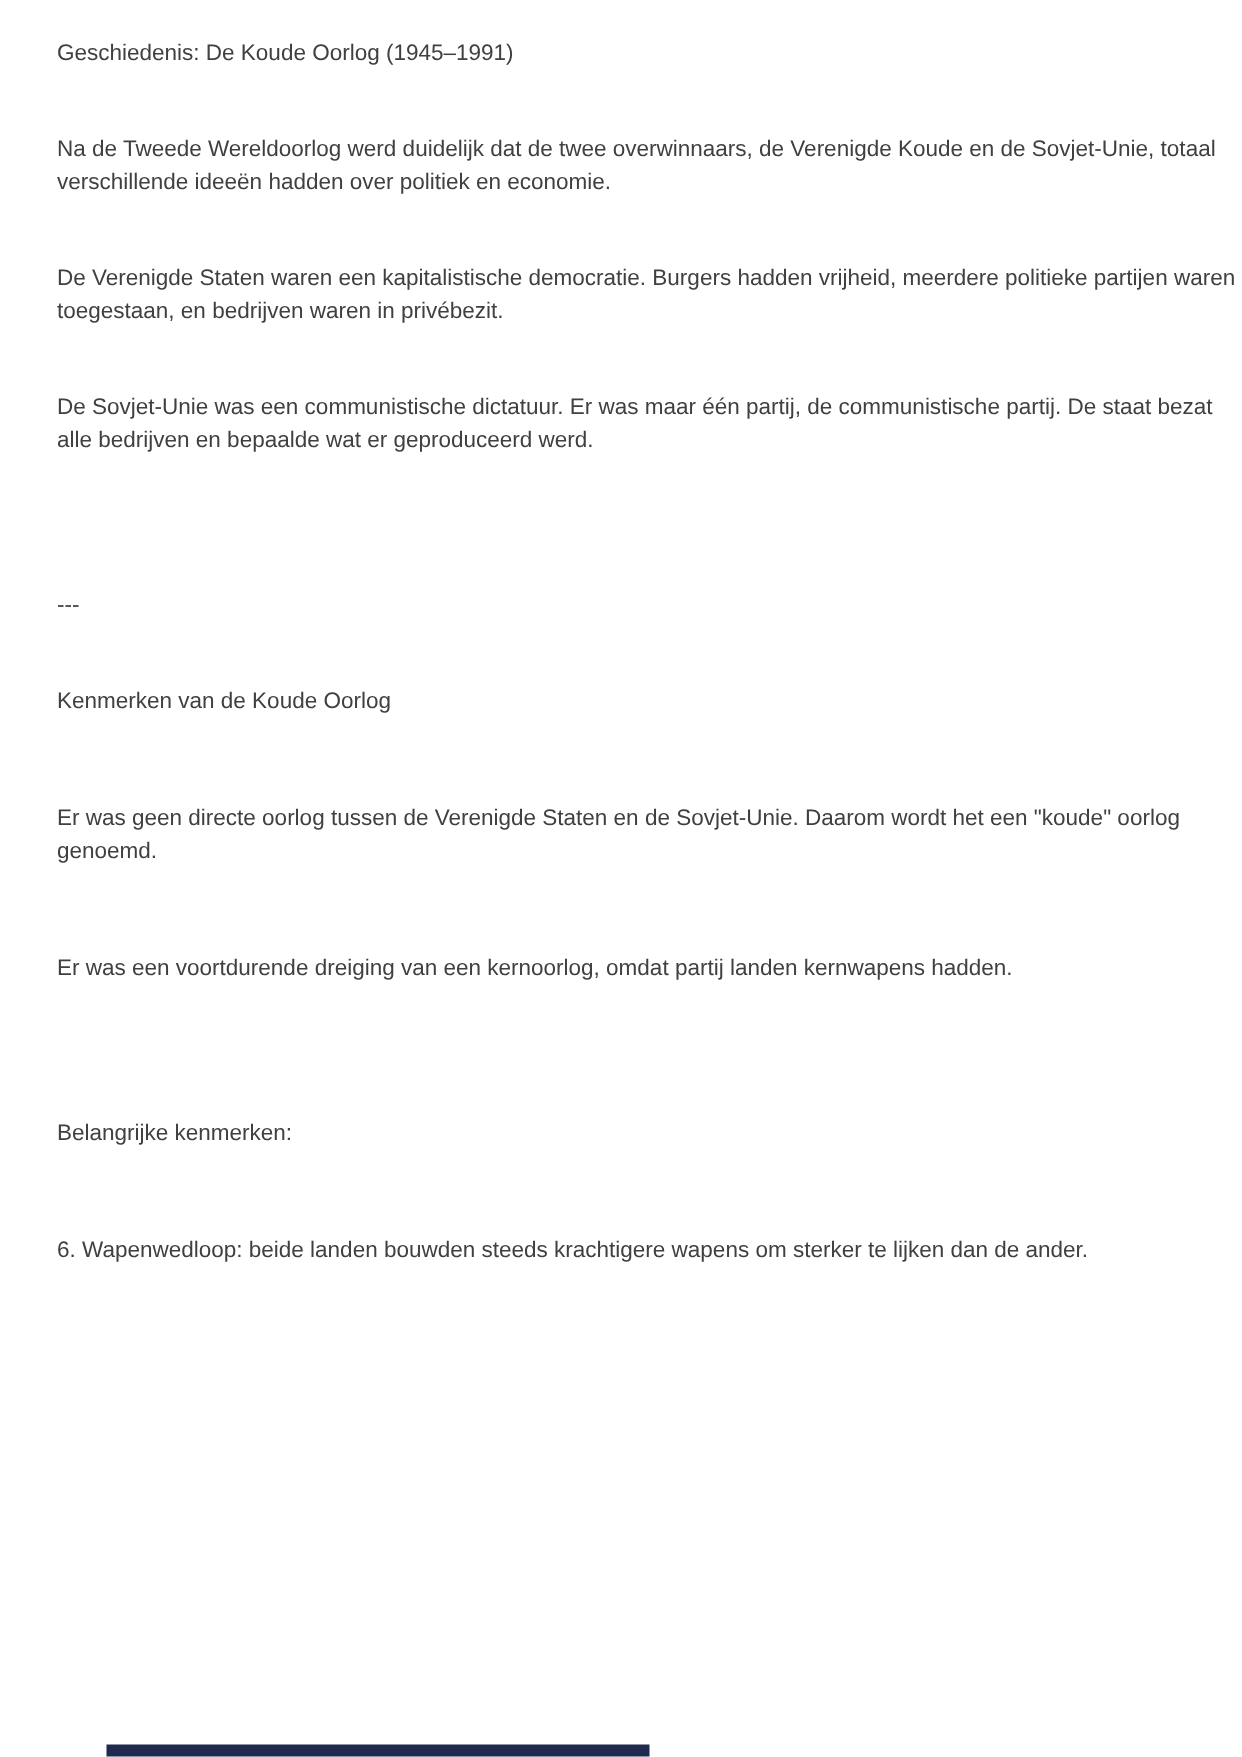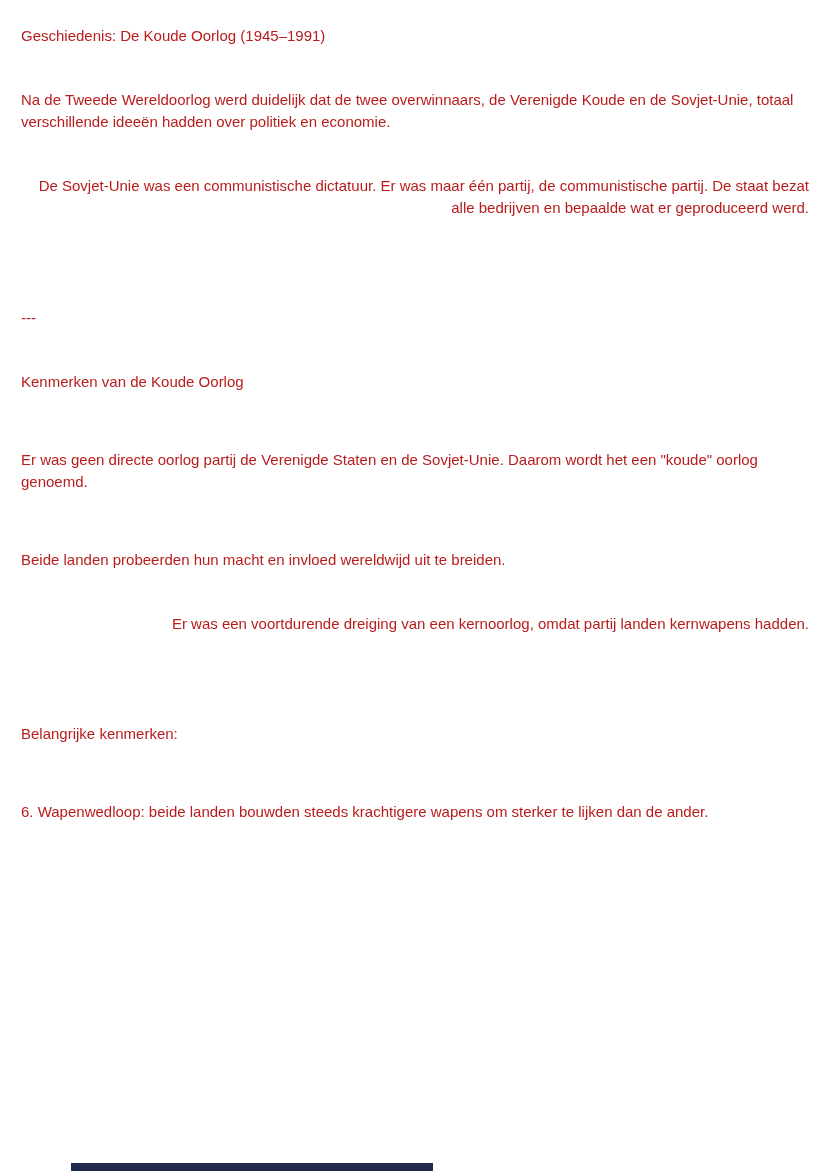--- a/index.html
+++ b/index.html
@@ -14,54 +14,54 @@
     font-family: "Liberation Sans", sans-serif;
   }
   .doc-page {
     position: relative;
     width: 828px;
     height: 1171px;
     background: #ffffff;
   }
   .doc-text {
     position: absolute;
-    left: 21px;
+    left: 38px;
     top: 25px;
     width: 788px;
     font-size: 15px;
     line-height: 22px;
-    color: #b91c1c;
+    color: #404040;
   }
   .doc-text p {
     margin: 0;
     padding: 0;
     white-space: normal;
   }
   .gap-s { margin-bottom: 42px !important; }
   .gap-m { margin-bottom: 56px !important; }
-  .gap-l { margin-bottom: 88px !important; text-align: right; }
+  .gap-l { margin-bottom: 88px !important; }
   .partial-banner {
     position: absolute;
     left: 71px;
     bottom: 0;
     width: 362px;
     height: 8px;
     background: #1f2a4e;
   }
 </style>
 </head>
 <body>
 
 <div class="doc-page">
   <div class="doc-text">
     <p class="gap-s">Geschiedenis: De Koude Oorlog (1945–1991)</p>
     <p class="gap-s">Na de Tweede Wereldoorlog werd duidelijk dat de twee overwinnaars, de Verenigde Koude en de Sovjet-Unie, totaal verschillende ideeën hadden over politiek en economie.</p>
+    <p class="gap-s">De Verenigde Staten waren een kapitalistische democratie. Burgers hadden vrijheid, meerdere politieke partijen waren toegestaan, en bedrijven waren in privébezit.</p>
     <p class="gap-l">De Sovjet-Unie was een communistische dictatuur. Er was maar één partij, de communistische partij. De staat bezat alle bedrijven en bepaalde wat er geproduceerd werd.</p>
     <p class="gap-s">---</p>
     <p class="gap-m">Kenmerken van de Koude Oorlog</p>
-    <p class="gap-m">Er was geen directe oorlog partij de Verenigde Staten en de Sovjet-Unie. Daarom wordt het een "koude" oorlog genoemd.</p>
-    <p class="gap-s">Beide landen probeerden hun macht en invloed wereldwijd uit te breiden.</p>
+    <p class="gap-m">Er was geen directe oorlog tussen de Verenigde Staten en de Sovjet-Unie. Daarom wordt het een "koude" oorlog genoemd.</p>
     <p class="gap-l">Er was een voortdurende dreiging van een kernoorlog, omdat partij landen kernwapens hadden.</p>
     <p class="gap-m">Belangrijke kenmerken:</p>
     <p>6. Wapenwedloop: beide landen bouwden steeds krachtigere wapens om sterker te lijken dan de ander.</p>
   </div>
   <div class="partial-banner" style="background: rgb(31, 42, 78);"></div>
 </div>
 
 </body></html>

